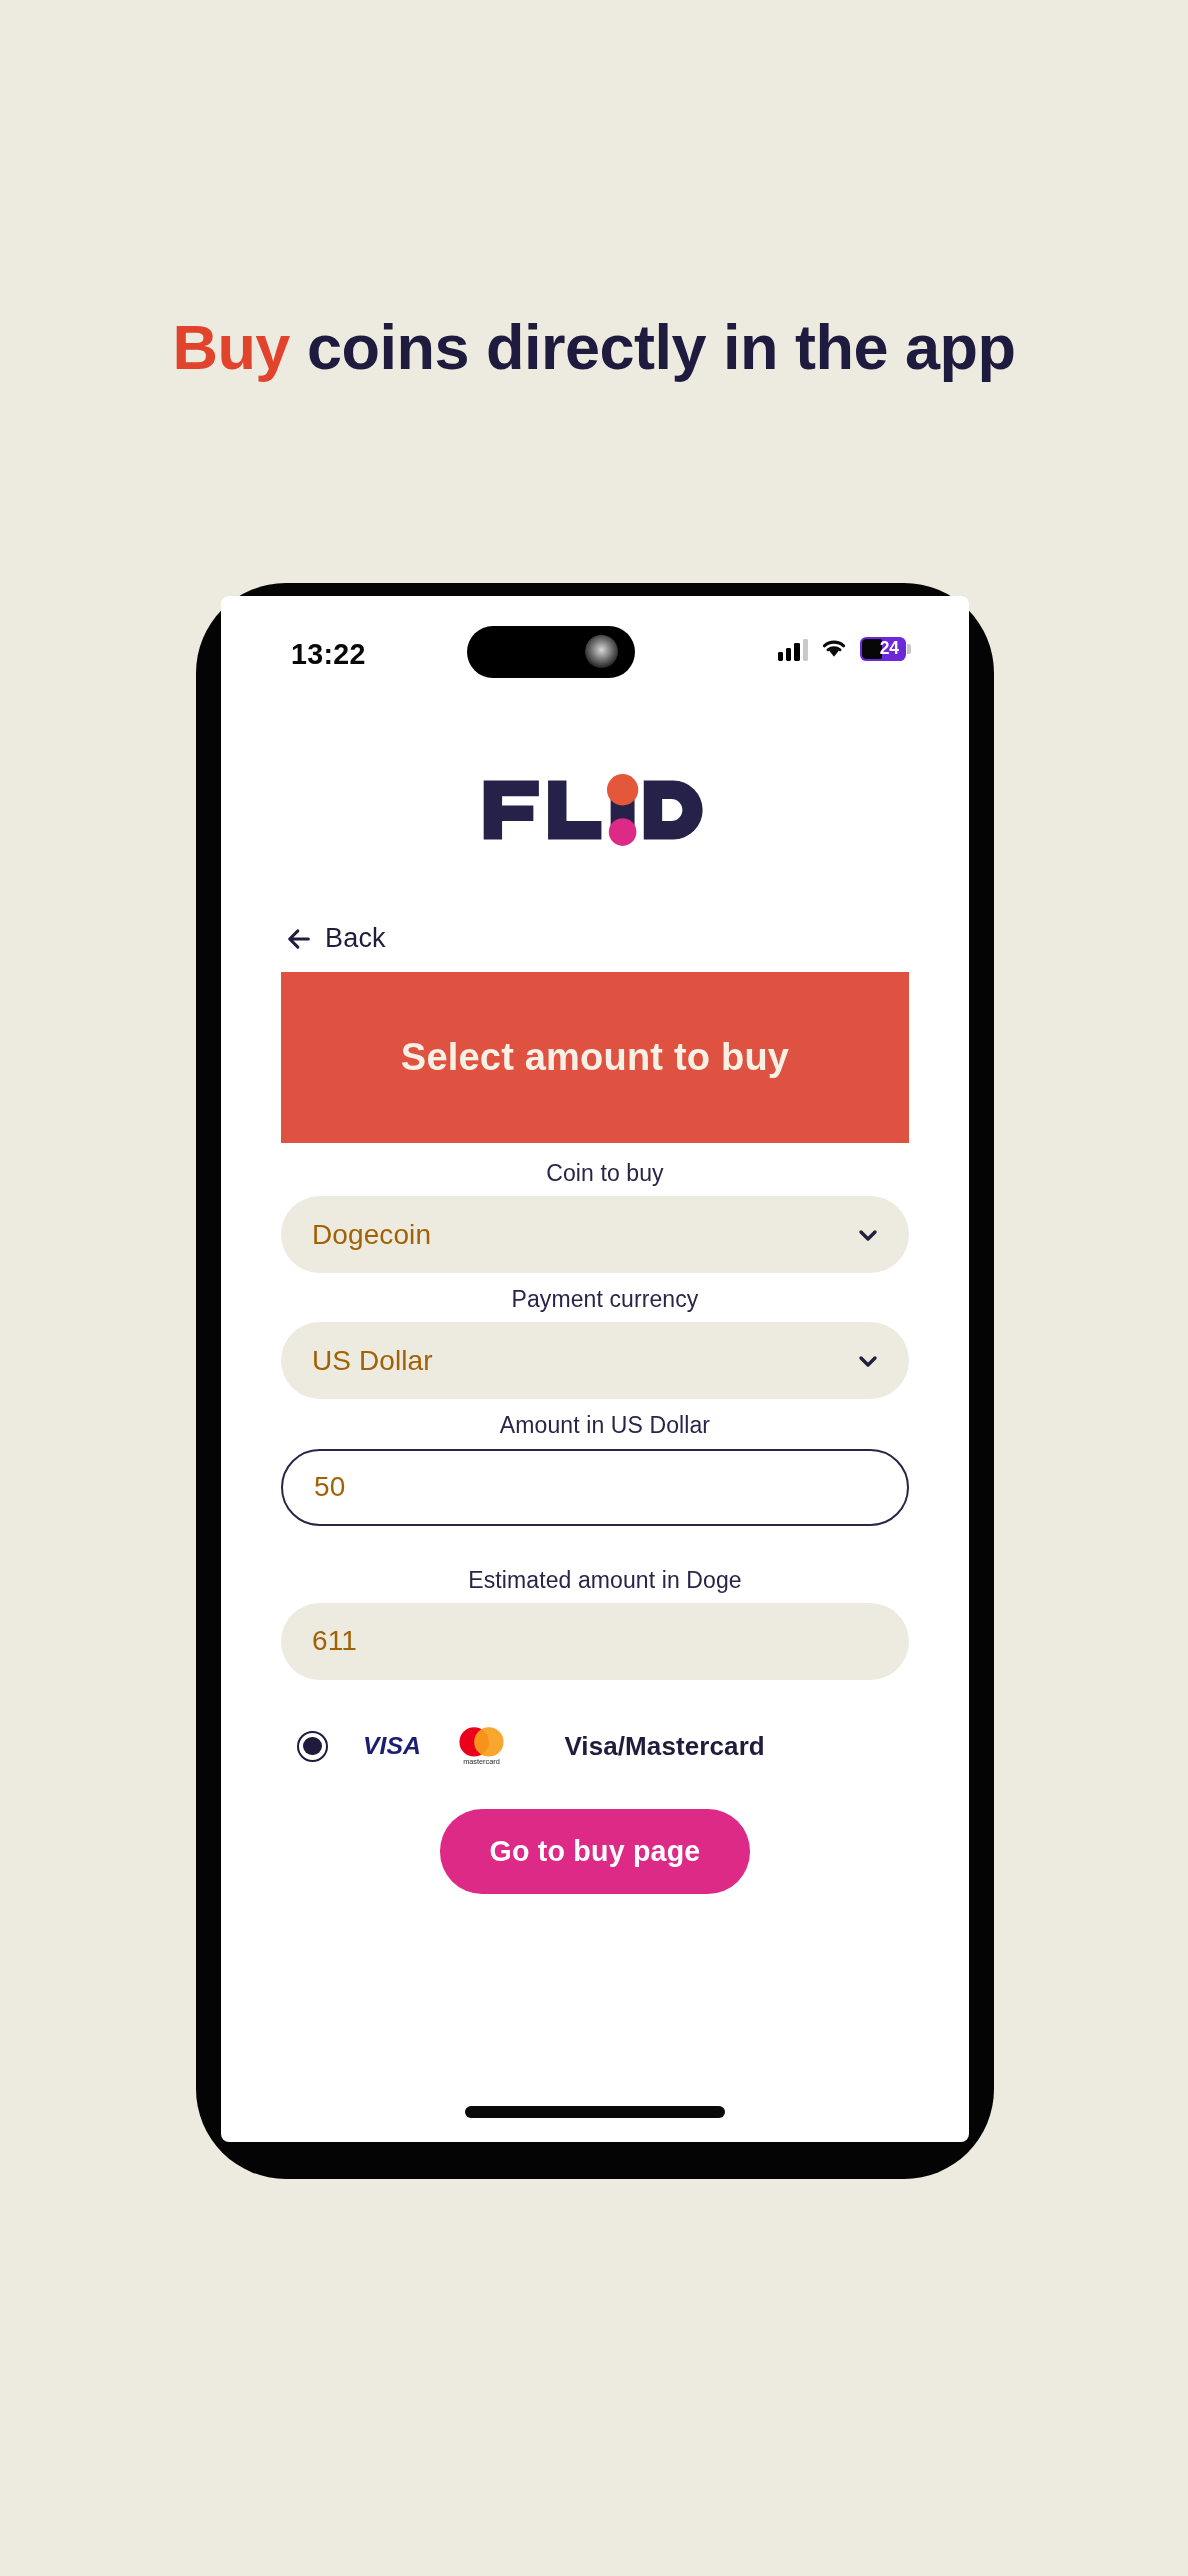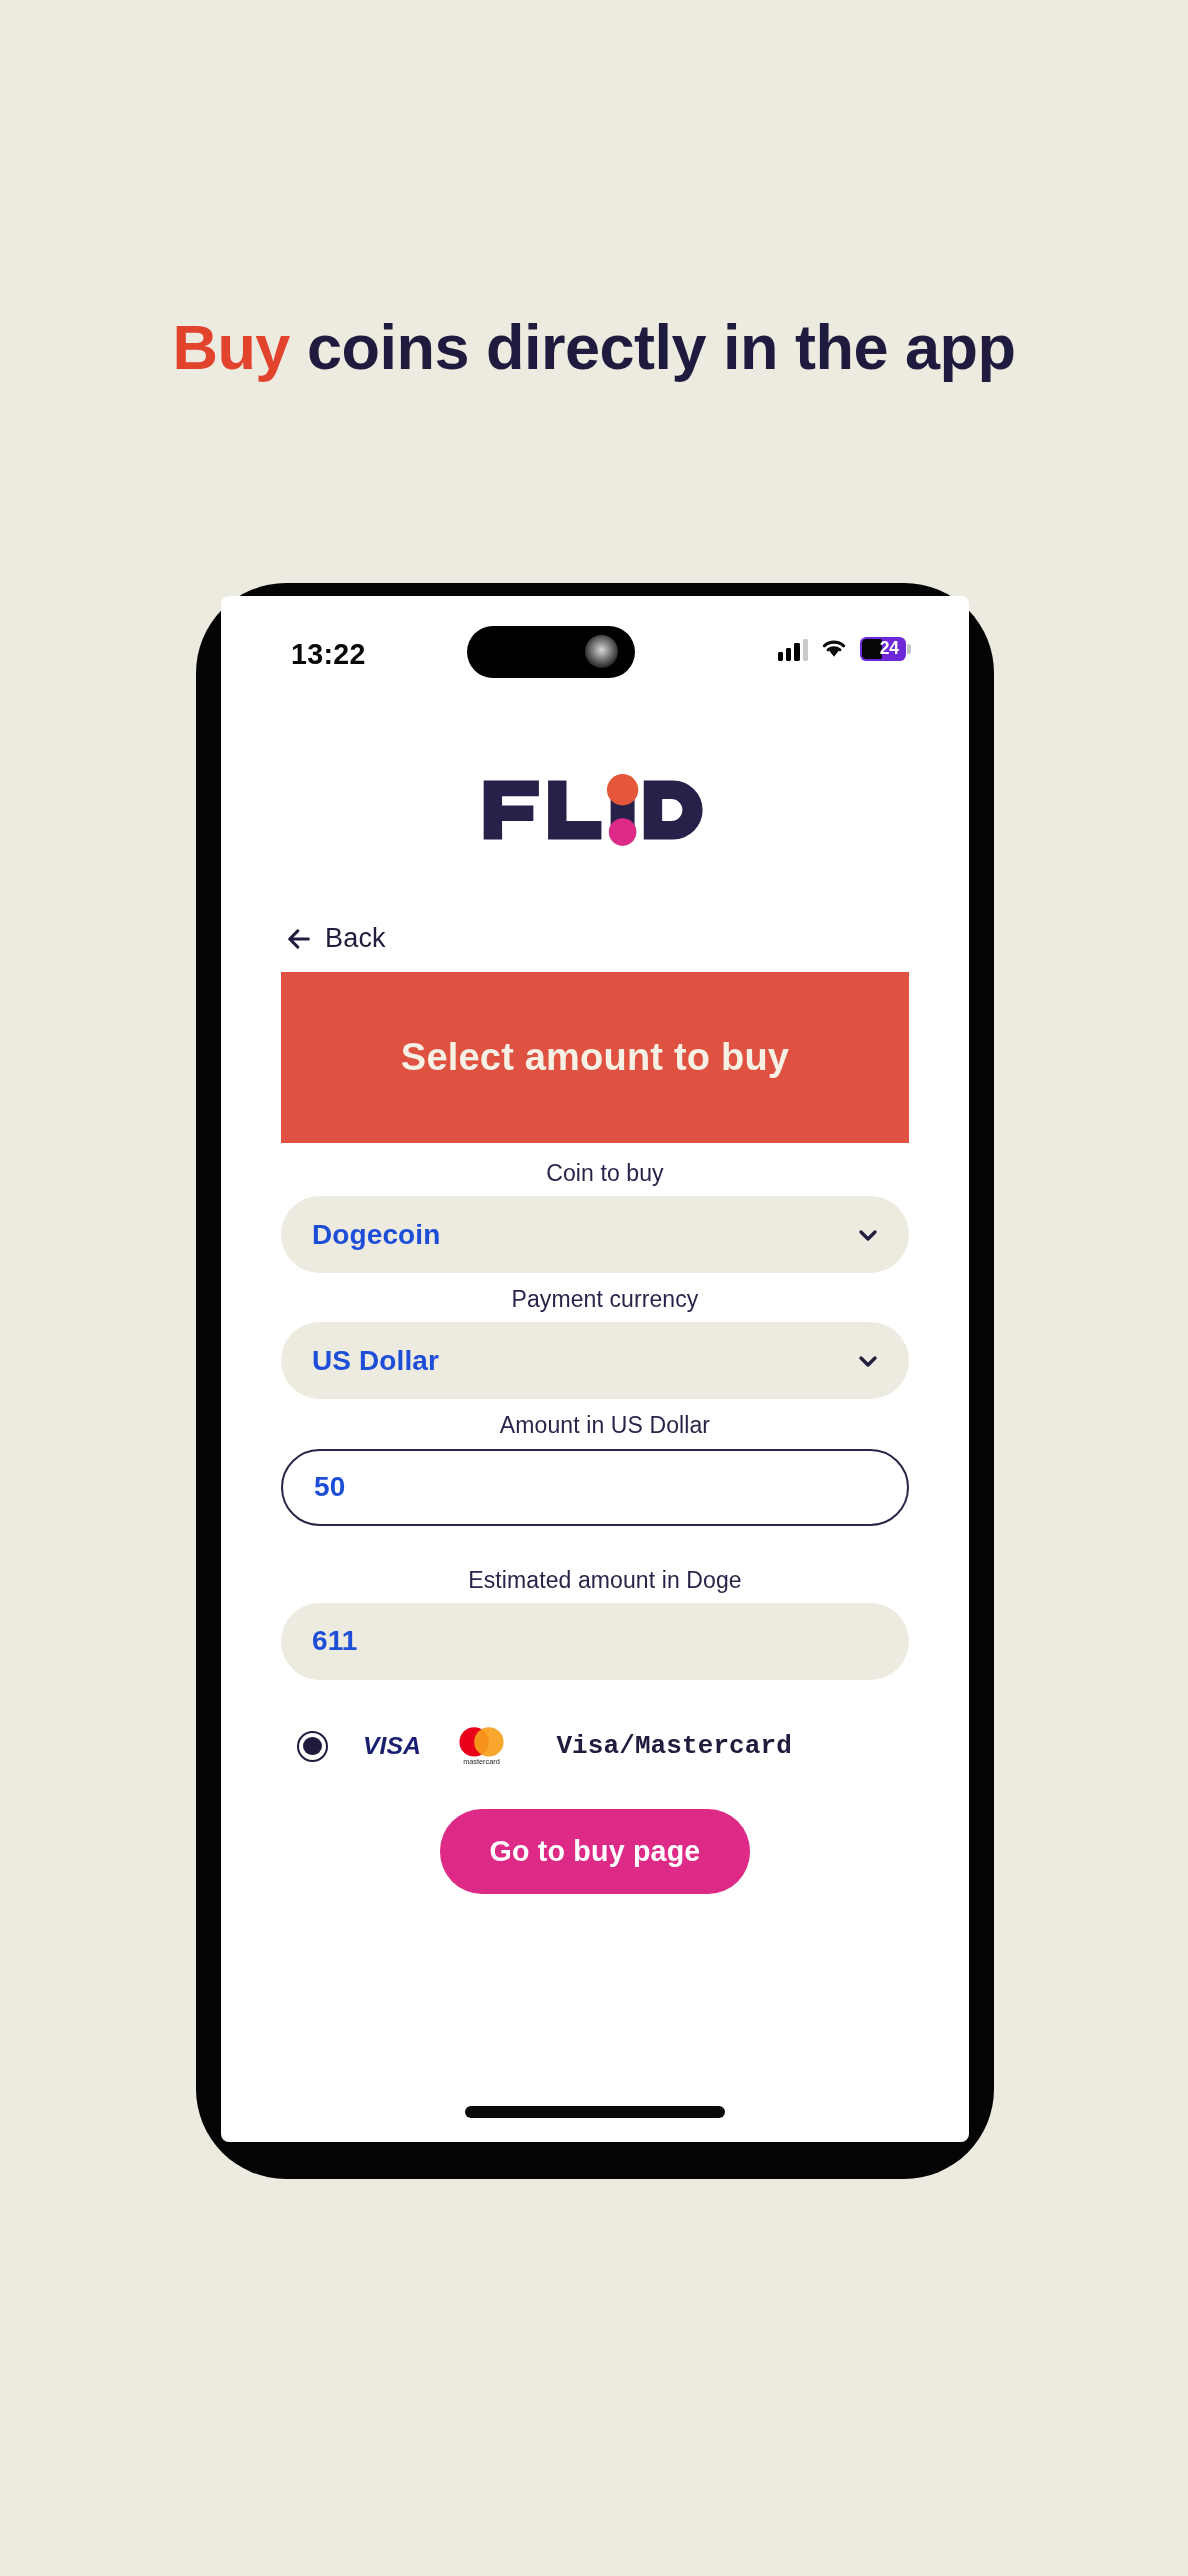--- a/index.html
+++ b/index.html
@@ -214,22 +214,22 @@
     display: flex;
     align-items: center;
     padding: 0 31px;
   }
   .pill.outlined {
     background: #FFFFFF;
     border: 2.8px solid #2A2547;
   }
   .pill-value {
     font-size: 28px;
-    font-weight: 700;
-    color: #1d4ed8;
+    font-weight: 400;
+    color: #a16207;
     letter-spacing: 0.1px;
   }
   .chevron {
     position: absolute;
     right: 29.5px;
     top: 50%;
     transform: translateY(-50%);
     width: 24px;
     height: 24px;
   }
@@ -259,23 +259,22 @@
     border-radius: 50%;
     background: #1F1B3C;
   }
   .card-logos { display: flex; align-items: center; gap: 11px; margin-left: 16.6px; }
   .visa-logo { display: block; }
   .mc-logo { display: block; }
   .payment-label {
     font-size: 26px;
     font-weight: 700;
     color: #201C3D;
-    margin-left: 28px;
+    margin-left: 36px;
     letter-spacing: 0.1px;
-    font-family: Liberation Mono, monospace;
   }
 
   
   .cta-wrap { display: flex; justify-content: center; margin-top: 42px; }
   .cta {
     background: #DD2A87;
     color: #FFFFFF;
     border: none;
     border-radius: 42px;
     height: 85px;

